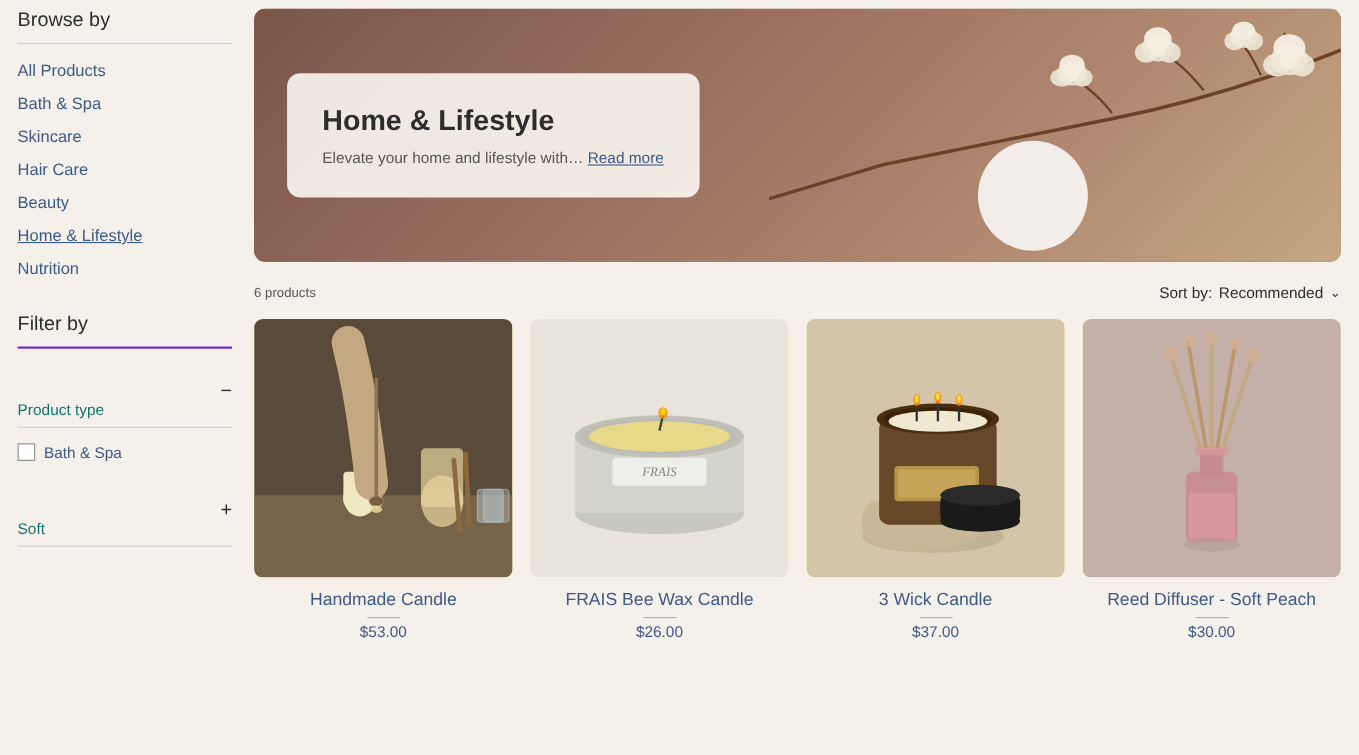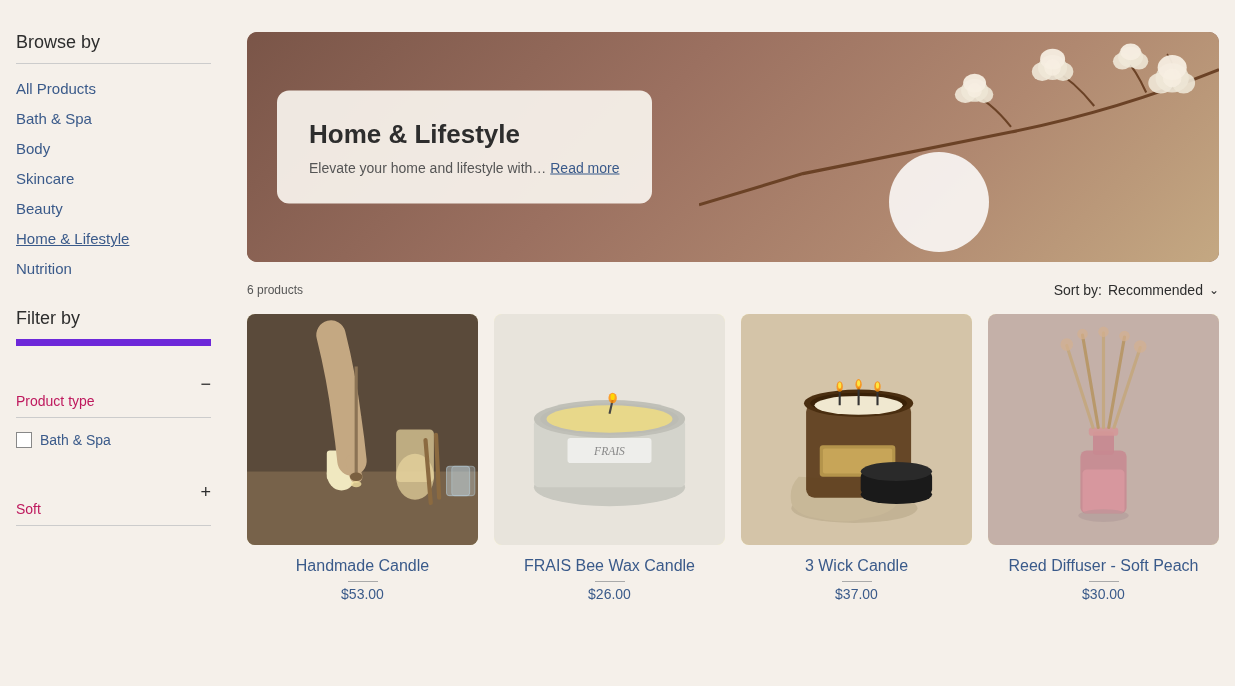--- a/index.html
+++ b/index.html
@@ -7,22 +7,22 @@
       background: #f5f0ea;
       font-family: -apple-system, BlinkMacSystemFont, 'Segoe UI', Arial, sans-serif;
       color: #2d2d2d;
       min-height: 686px;
       width: 1235px;
       overflow-x: hidden;
     }
 
     .layout {
       display: flex;
-      padding: 32px 16px;
-      gap: 36px;
+      padding: 8px 16px;
+      gap: 20px;
       max-width: 1235px;
     }
 
     
     .sidebar {
       width: 195px;
       flex-shrink: 0;
     }
 
     .sidebar-section-title {
@@ -53,41 +53,41 @@
     .sidebar-nav li a.active {
       text-decoration: underline;
       font-weight: 500;
     }
 
     .filter-section-title {
       font-size: 18px;
       font-weight: 500;
       color: #2d2d2d;
       padding-bottom: 10px;
-      border-bottom: 7px solid #6d28d9;
+      border-bottom: 2px solid #6d28d9;
       margin-bottom: 14px;
     }
 
     .filter-group {
       margin-bottom: 16px;
     }
 
     .filter-group-header {
       display: flex;
       justify-content: space-between;
       align-items: center;
       padding-bottom: 8px;
       border-bottom: 1px solid #ccc;
       margin-bottom: 10px;
       cursor: pointer;
     }
 
     .filter-group-label {
       font-size: 14px;
-      color: #be185d;
+      color: #0f766e;
       margin-top: 33px;
     }
 
     .filter-group-toggle {
       font-size: 18px;
       color: #2d2d2d;
       font-weight: 300;
     }
 
     .filter-option {
@@ -278,22 +278,22 @@
 <body>
 
 <div class="layout">
 
   <aside class="sidebar">
     <div class="sidebar-section-title">Browse by</div>
     <ul class="sidebar-nav">
 
     <li><a href="#">All Products</a></li>
         <li><a href="#">Bath &amp; Spa</a></li>
-        <li><a href="#">Body</a></li>
         <li><a href="#">Skincare</a></li>
+        <li><a href="#">Hair Care</a></li>
         <li><a href="#">Beauty</a></li>
         <li><a href="#" class="active">Home &amp; Lifestyle</a></li>
         <li><a href="#">Nutrition</a></li>
       </ul>
 
     <div class="filter-section-title">Filter by</div>
 
     <div class="filter-group">
       <div class="filter-group-header">
         <span class="filter-group-label">Product type</span>

